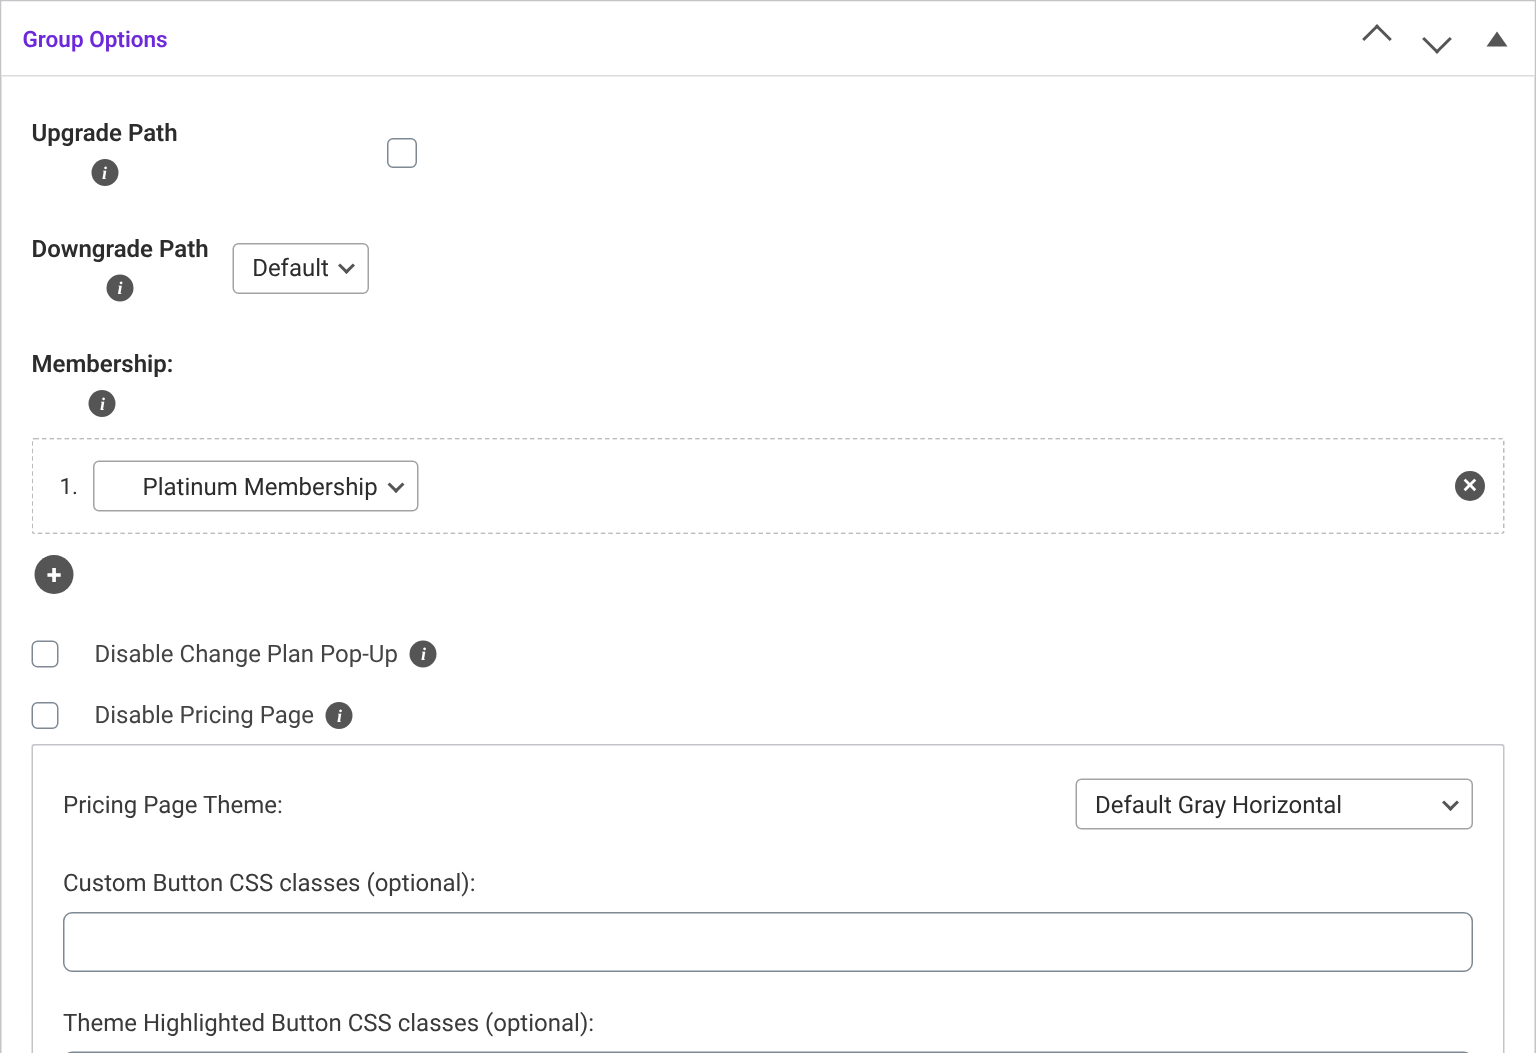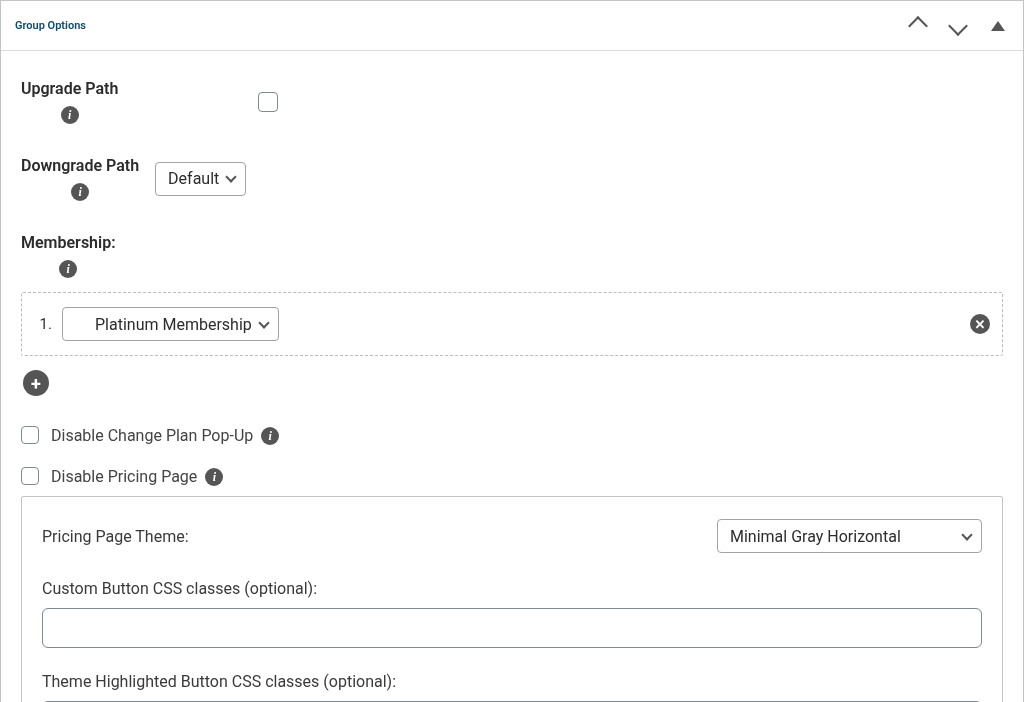--- a/index.html
+++ b/index.html
@@ -19,22 +19,22 @@
     display: flex;
     align-items: center;
     justify-content: space-between;
     height: 50px;
     border-bottom: 1px solid #dcdcdc;
     padding: 0 14px;
     background: #fff;
   }
   .metabox-title {
     font-weight: 600;
-    font-size: 11px;
-    color: #0c4a6e;
+    font-size: 15px;
+    color: #6d28d9;
   }
   .header-controls {
     display: flex;
     align-items: center;
     gap: 18px;
   }
   .chev {
     width: 14px; height: 14px;
     border-style: solid;
     border-color: #555;
@@ -157,21 +157,21 @@
     background: #555;
     color: #fff;
     display: flex; align-items:center; justify-content:center;
     font-size: 18px;
     font-weight: bold;
     cursor: pointer;
     margin-bottom: 30px;
     margin-left: 2px;
   }
   .opt-line {
-    display: flex; align-items: flex-start; gap: 12px;
+    display: flex; align-items: flex-end; gap: 24px;
     margin-bottom: 22px;
   }
   .pricing-box {
     border: 1px solid #c3c4c7;
     border-radius: 2px;
     padding: 22px 20px 4px 20px;
   }
   .field-label {
     font-size: 16px;
     color: #3a3a3a;
@@ -268,21 +268,21 @@
       <span class="label-normal">
         <span>Disable Pricing Page</span>
         <span class="info-icon">i</span>
       </span>
     </div>
 
     <div class="pricing-box">
       <div class="pricing-row">
         <span class="field-label" style="margin-bottom:0;">Pricing Page Theme:</span>
         <span class="select" style="min-width:265px;">
-          <span class="sel-text">Minimal Gray Horizontal</span>
+          <span class="sel-text">Default Gray Horizontal</span>
           <span class="caret"></span>
         </span>
       </div>
 
       <div class="field-label">Custom Button CSS classes (optional):</div>
       <input class="text-input" type="text" value="" style="">
 
       <div class="field-label">Theme Highlighted Button CSS classes (optional):</div>
       <input class="text-input" type="text" value="" style="">
     </div>

